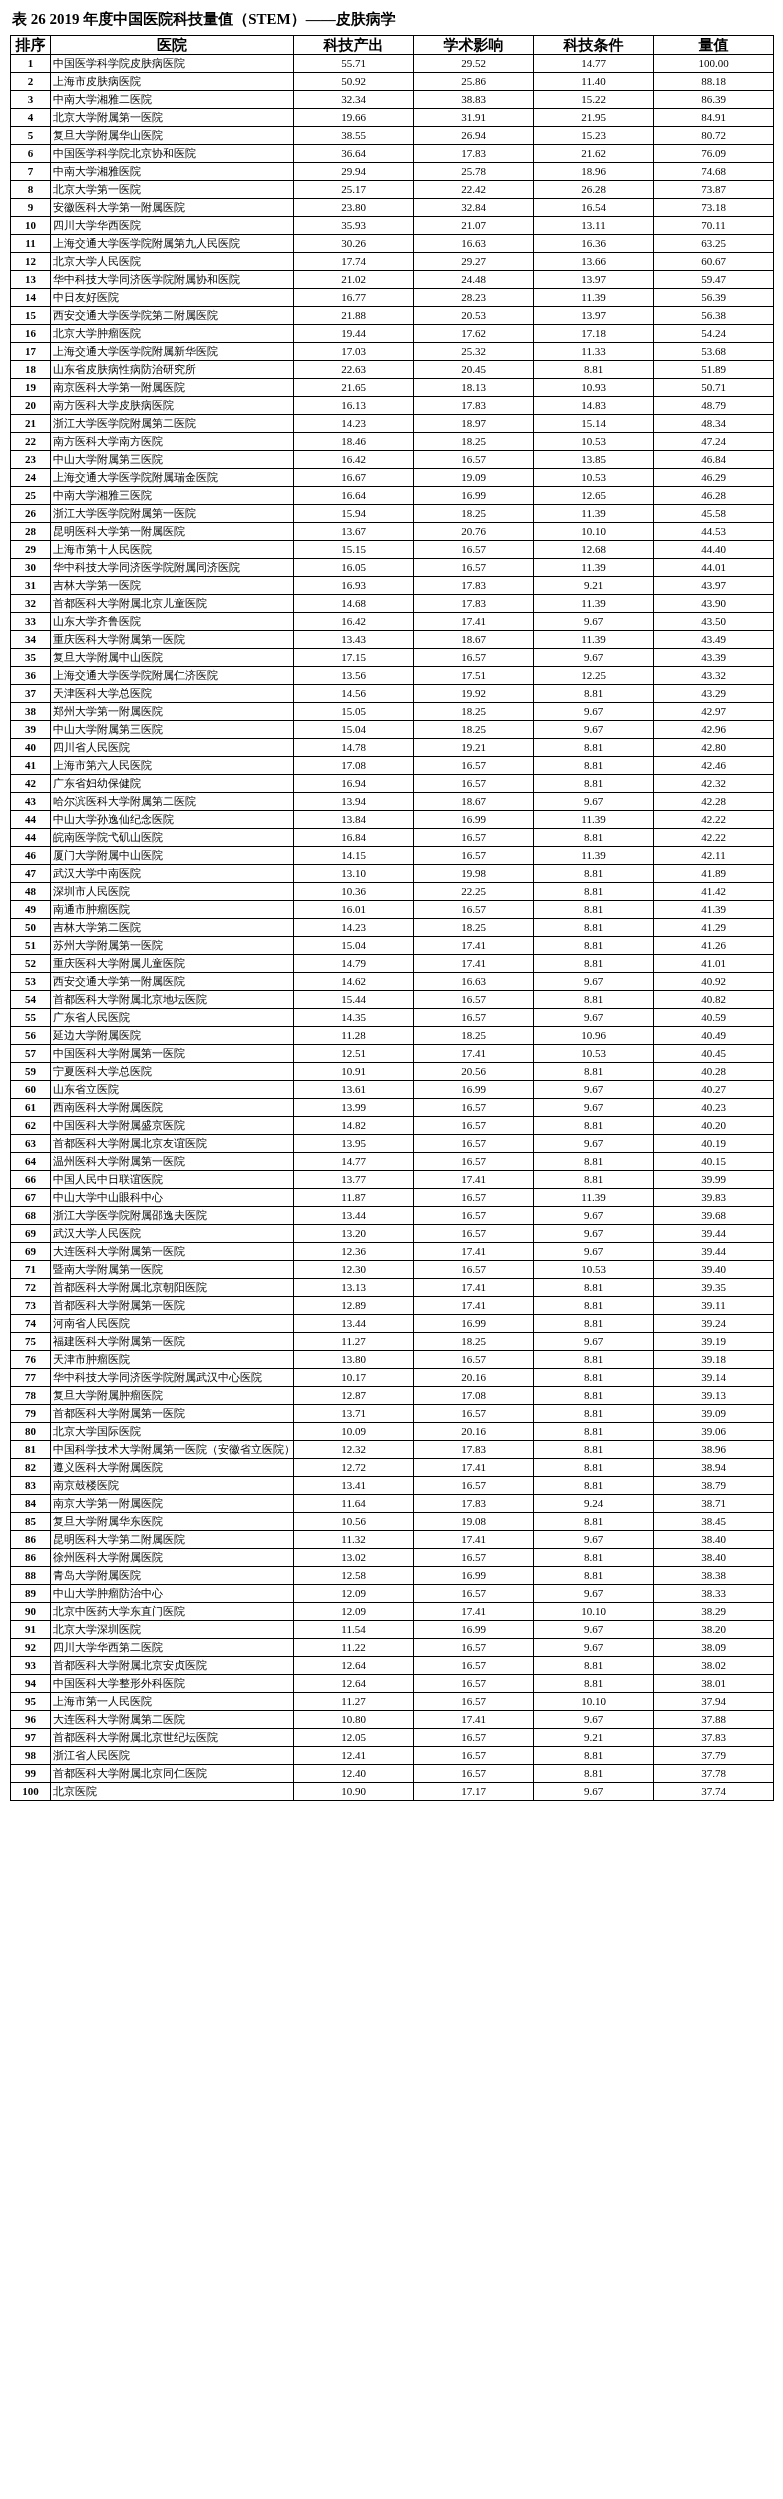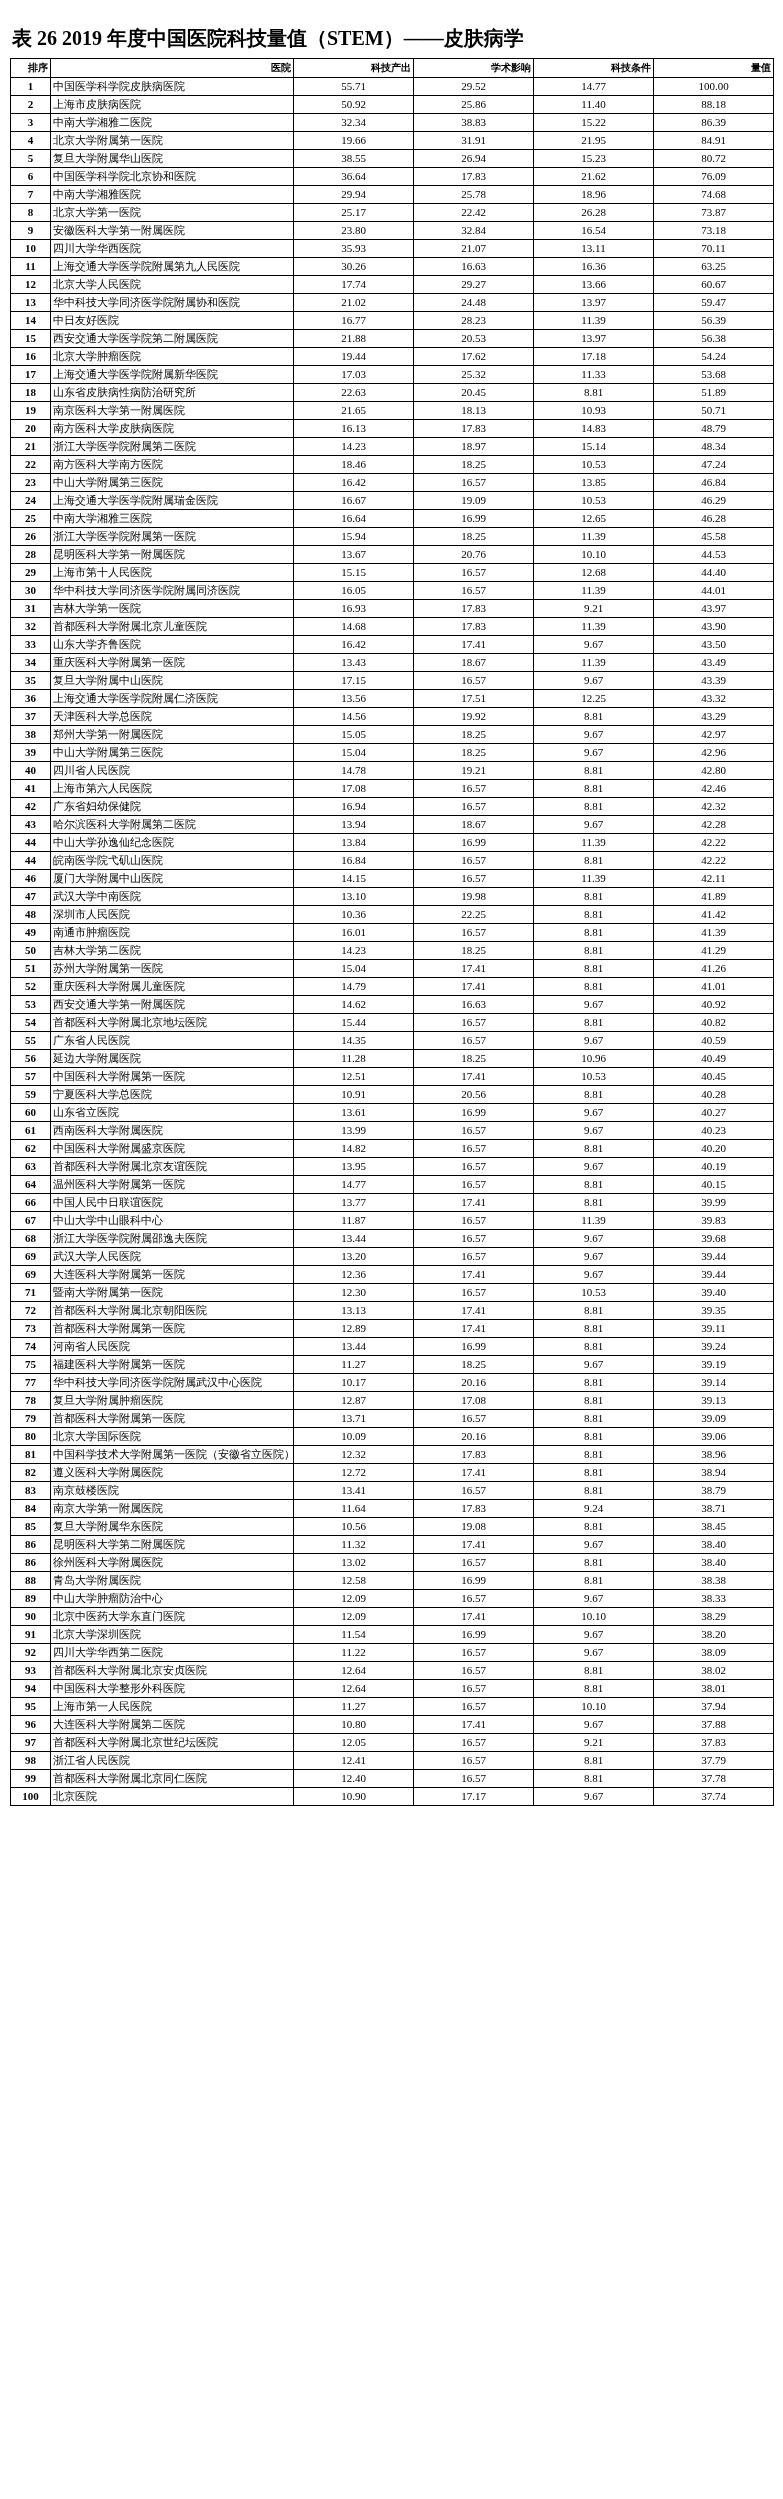--- a/index.html
+++ b/index.html
@@ -12,44 +12,44 @@
     font-family: "Liberation Serif", serif;
     color: #000000;
   }
   .page {
     width: 783px;
     box-sizing: border-box;
     padding: 8px 10px 6px 10px;
   }
   .title {
     font-family: "Liberation Serif", serif;
-    font-size: 20px;
+    font-size: 15px;
     font-weight: bold;
-    margin: 17px 0 6px 2px;
+    margin: 2px 0 6px 2px;
     letter-spacing: 0px;
     white-space: nowrap;
   }
   table.rank {
     border-collapse: collapse;
     width: 763px;
     table-layout: fixed;
     font-size: 11px;
   }
   table.rank th, table.rank td {
     border: 1px solid #000000;
     padding: 0px 2px;
     height: 17px;
     line-height: 17px;
     overflow: hidden;
     white-space: nowrap;
   }
   table.rank thead th {
     font-weight: bold;
-    text-align: right;
-    font-size: 10px;
+    text-align: center;
+    font-size: 15px;
     height: 18px;
     line-height: 18px;
   }
   col.c-rank { width: 40px; }
   col.c-hosp { width: 243px; }
   col.c-out  { width: 120px; }
   col.c-imp  { width: 120px; }
   col.c-cond { width: 120px; }
   col.c-val  { width: 120px; }
 
@@ -661,20 +661,28 @@
         </tr>
         <tr>
           <td class="rank">75</td>
           <td class="hosp">福建医科大学附属第一医院</td>
           <td class="num">11.27</td>
           <td class="num">18.25</td>
           <td class="num">9.67</td>
           <td class="num">39.19</td>
         </tr>
         <tr>
+          <td class="rank">76</td>
+          <td class="hosp">天津市肿瘤医院</td>
+          <td class="num">13.80</td>
+          <td class="num">16.57</td>
+          <td class="num">8.81</td>
+          <td class="num">39.18</td>
+        </tr>
+        <tr>
           <td class="rank">77</td>
           <td class="hosp">华中科技大学同济医学院附属武汉中心医院</td>
           <td class="num">10.17</td>
           <td class="num">20.16</td>
           <td class="num">8.81</td>
           <td class="num">39.14</td>
         </tr>
         <tr>
           <td class="rank">78</td>
           <td class="hosp">复旦大学附属肿瘤医院</td>

